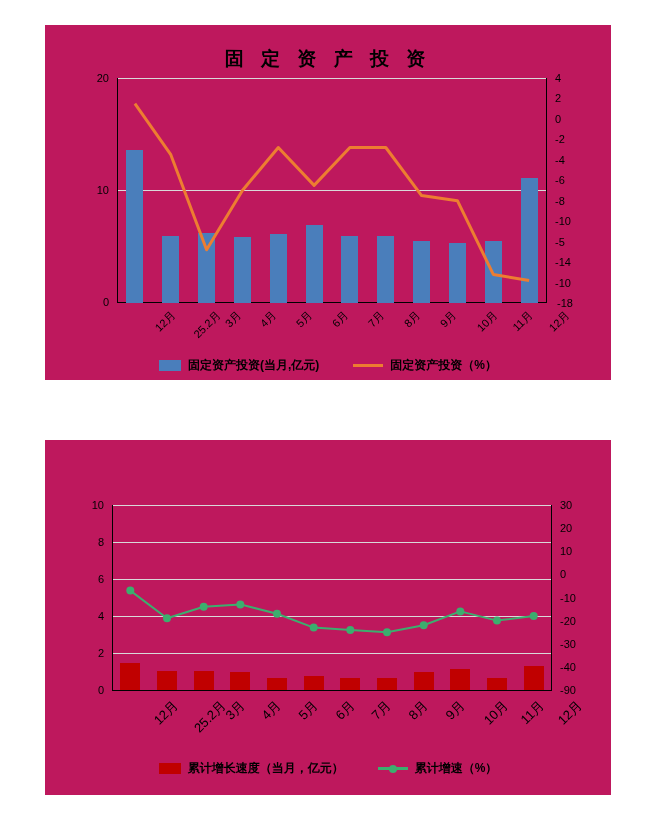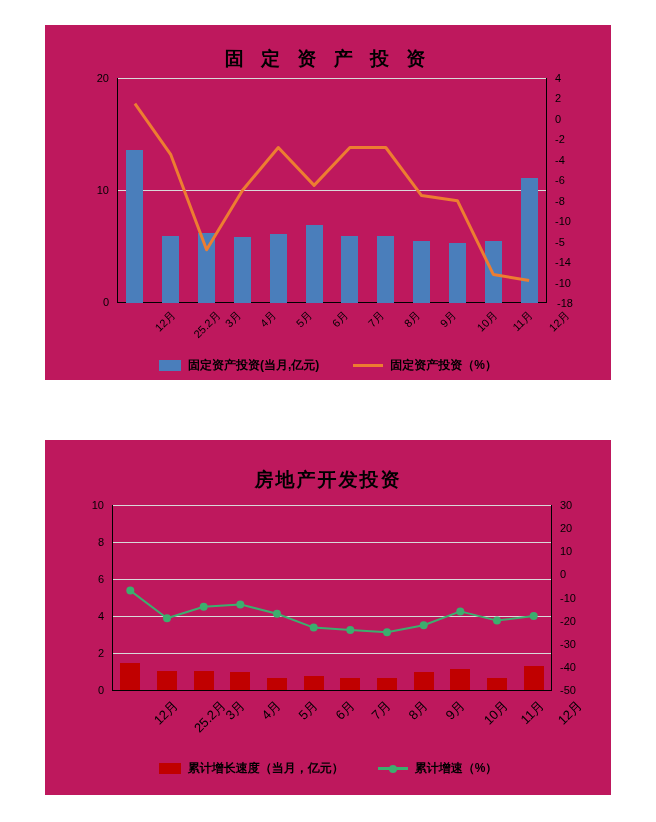--- a/index.html
+++ b/index.html
@@ -211,21 +211,20 @@
       <span>固定资产投资(当月,亿元)</span>
     </div>
     <div class="legend-item">
       <span class="swatch-line" style="background:#ed7d31;"></span>
       <span>固定资产投资（%）</span>
     </div>
   </div>
 </div>
 
 <div class="chart-card" id="card2">
-  <div class="chart-title" id="title2">房地产开发投资</div>
 
   <div class="plot-wrap" id="plot2">
     <div class="gridline" style="top:0px;"></div>
     <div class="gridline" style="top:37px;"></div>
     <div class="gridline" style="top:74px;"></div>
     <div class="gridline" style="top:111px;"></div>
     <div class="gridline" style="top:148px;"></div>
     <div class="gridline" style="top:185px; background:#000000;"></div>
 
     <div class="axis-line" style="left:0; top:0; width:1px; height:185px;"></div>
@@ -239,21 +238,21 @@
     <div class="ytick" style="left:-42px; top:0px;">10</div>
 
     <div class="ytick right" style="left:448px; top:0px;">30</div>
     <div class="ytick right" style="left:448px; top:23.1px;">20</div>
     <div class="ytick right" style="left:448px; top:46.3px;">10</div>
     <div class="ytick right" style="left:448px; top:69.4px;">0</div>
     <div class="ytick right" style="left:448px; top:92.5px;">-10</div>
     <div class="ytick right" style="left:448px; top:115.6px;">-20</div>
     <div class="ytick right" style="left:448px; top:138.8px;">-30</div>
     <div class="ytick right" style="left:448px; top:161.9px;">-40</div>
-    <div class="ytick right" style="left:448px; top:185px;">-50</div>
+    <div class="ytick right" style="left:448px; top:185px;">-90</div>
 
     <div class="bars" id="bars2">
         <div class="bar red" style="left: 8.33333px; width: 20px; height: 26.825px;"></div>
         <div class="bar red" style="left: 45px; width: 20px; height: 19.425px;"></div>
         <div class="bar red" style="left: 81.6667px; width: 20px; height: 19.425px;"></div>
         <div class="bar red" style="left: 118.333px; width: 20px; height: 18.5px;"></div>
         <div class="bar red" style="left: 155px; width: 20px; height: 12.025px;"></div>
         <div class="bar red" style="left: 191.667px; width: 20px; height: 13.875px;"></div>
         <div class="bar red" style="left: 228.333px; width: 20px; height: 12.025px;"></div>
         <div class="bar red" style="left: 265px; width: 20px; height: 12.025px;"></div>

